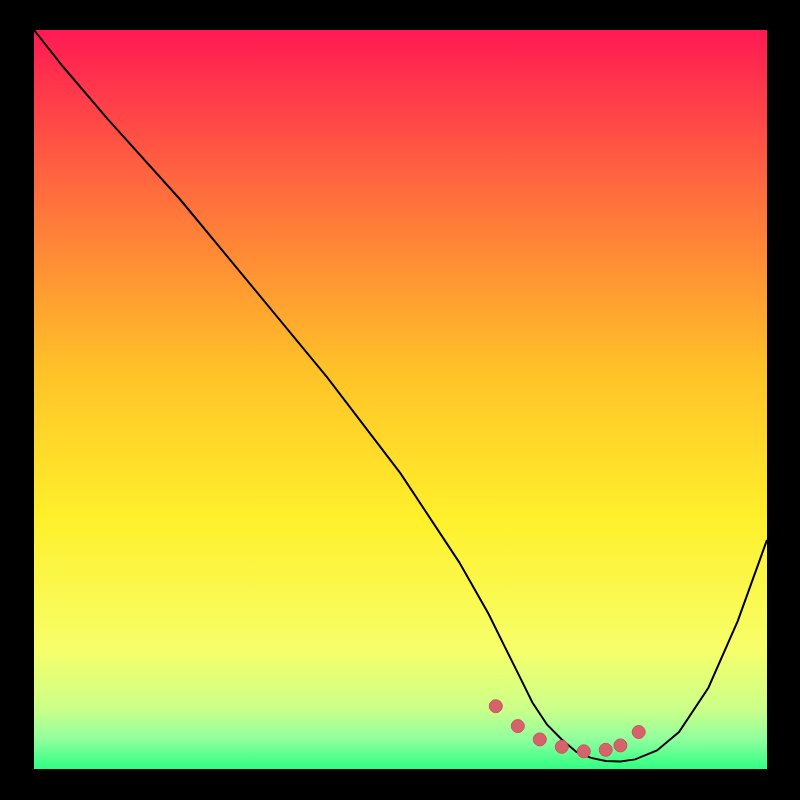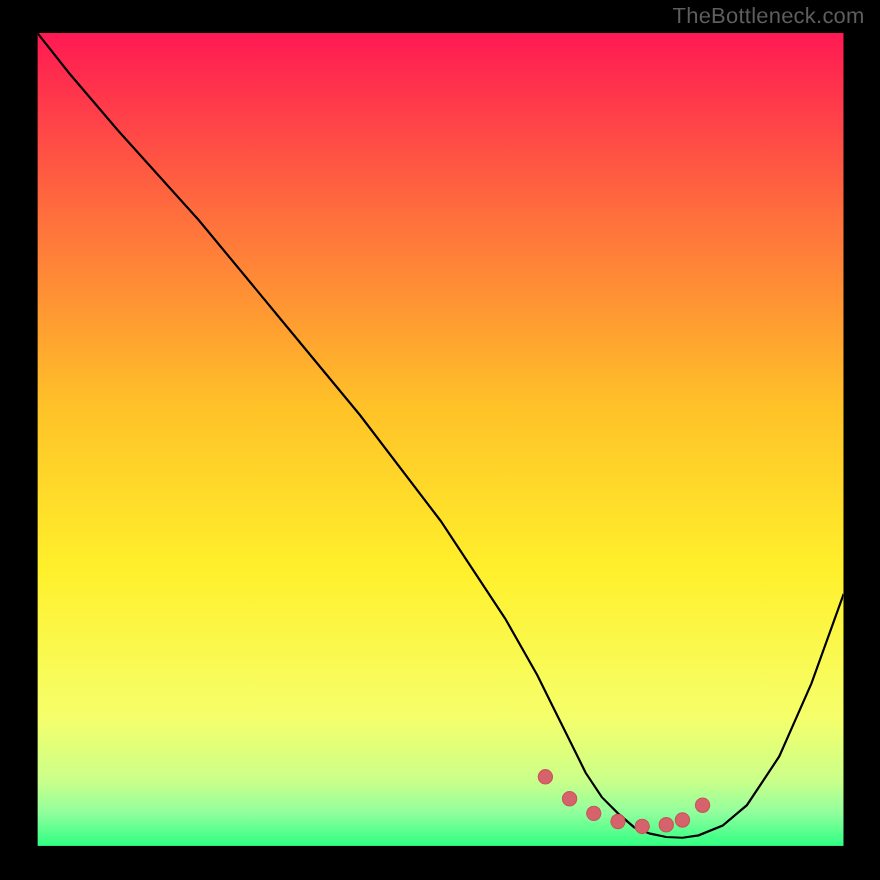--- a/index.html
+++ b/index.html
@@ -33,21 +33,20 @@
     top: 30px;
     width: 733px;
     height: 739px;
   }
   svg { display: block; }
 </style>
 </head>
 <body>
 
 <div class="frame">
-  <div class="watermark">TheBottleneck.com</div>
 
   <div class="plot-wrap">
     <svg id="chart-svg" width="733" height="739" viewBox="0 0 733 739">
       <defs>
         <linearGradient id="bg-grad" x1="0" y1="0" x2="0" y2="1">
           <stop id="g0" offset="0%" stop-color="#ff1953"></stop>
           <stop id="g1" offset="22%" stop-color="#ff6d3d"></stop>
           <stop id="g2" offset="46%" stop-color="#ffc228"></stop>
           <stop id="g3" offset="66%" stop-color="#fff02b"></stop>
           <stop id="g4" offset="84%" stop-color="#f6ff6a"></stop>

